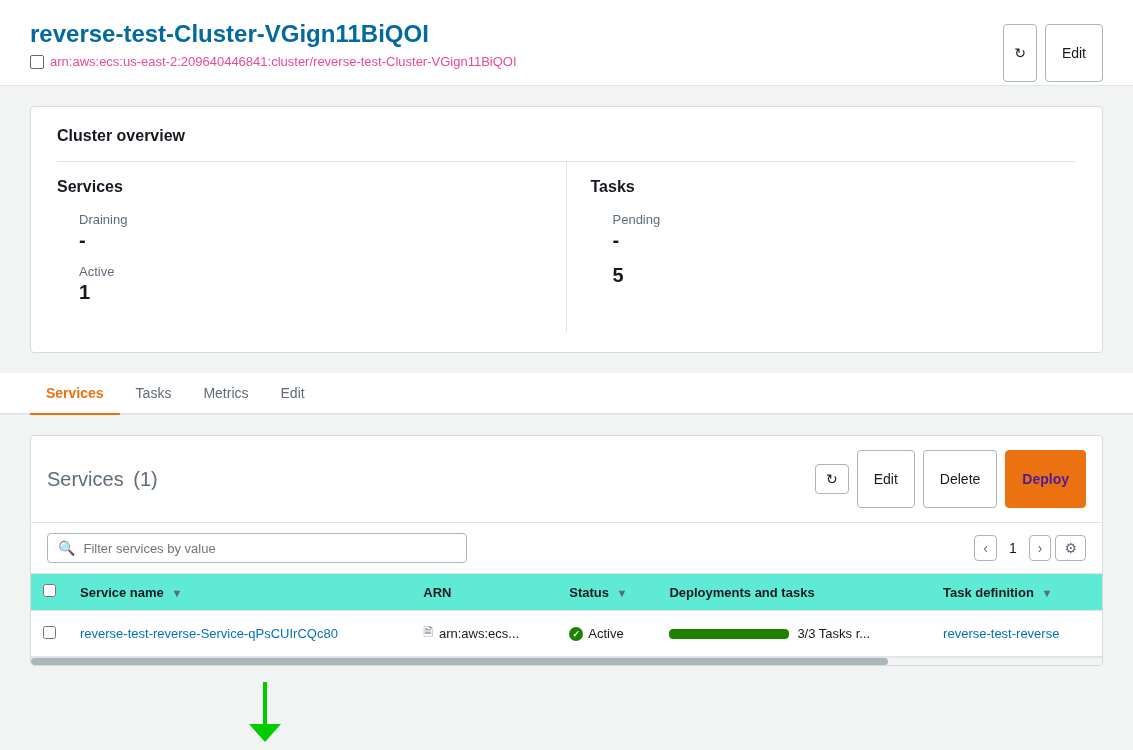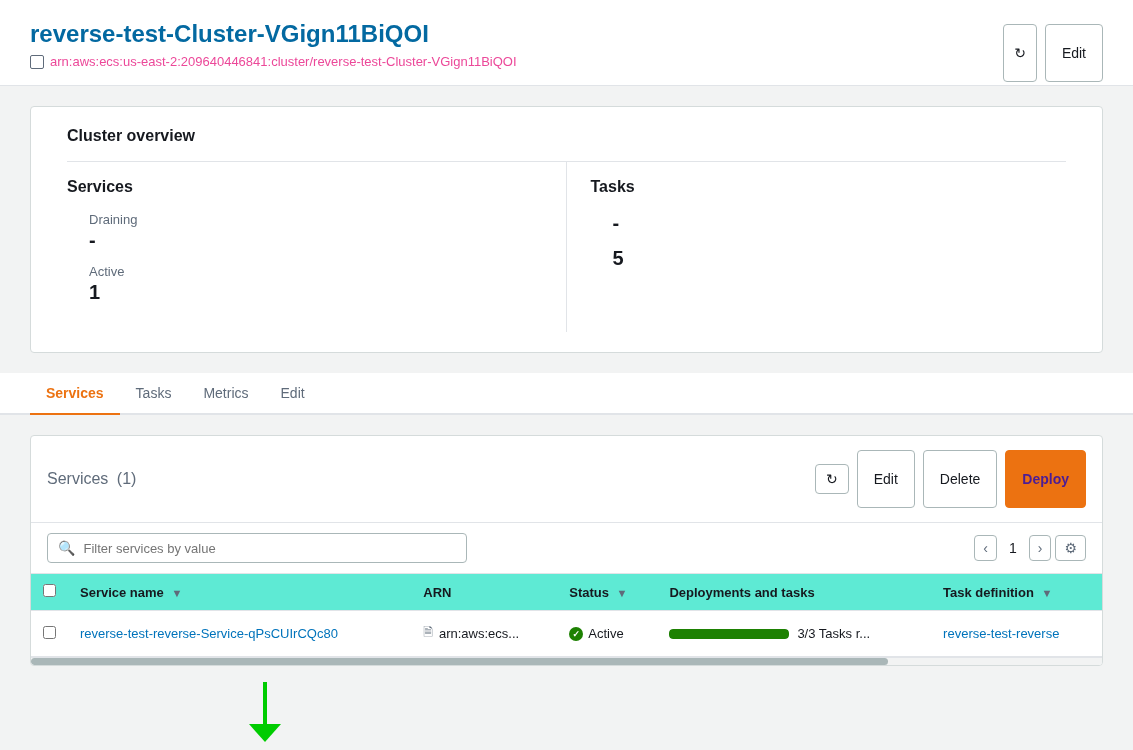--- a/index.html
+++ b/index.html
@@ -71,21 +71,21 @@
 
     .main-content {
       padding: 20px 30px;
       position: relative;
     }
 
     .cluster-overview-card {
       background: #fff;
       border: 1px solid #d5dbdb;
       border-radius: 4px;
-      padding: 20px 36px;
+      padding: 20px 26px;
       margin-bottom: 20px;
     }
 
     .card-title {
       font-size: 16px;
       font-weight: 700;
       margin-bottom: 16px;
     }
 
     .overview-grid {
@@ -166,21 +166,21 @@
 
     .services-panel-header {
       display: flex;
       align-items: center;
       justify-content: space-between;
       padding: 14px 16px;
       border-bottom: 1px solid #e1e4e8;
     }
 
     .services-panel-title {
-      font-size: 16px;
+      font-size: 20px;
       font-weight: 700;
     }
 
     .services-panel-title span {
       color: #5f6b7a;
       font-weight: 400;
     }
 
     .panel-actions {
       display: flex;
@@ -410,20 +410,21 @@
           <div class="overview-metric-value">-</div>
         </div>
         <div class="overview-metric">
           <div class="overview-metric-label">Active</div>
           <div class="overview-metric-value">1</div>
         </div>
       </div>
       <div class="overview-section">
         <div class="overview-section-title">Tasks</div>
         <div class="overview-metric">
+          <div class="overview-metric-label">Pending</div>
           <div class="overview-metric-value">-</div>
         </div>
         <div class="overview-metric">
           <div class="overview-metric-value">5</div>
         </div>
       </div>
     </div>
   </div>
 
   <div class="tabs-bar">

